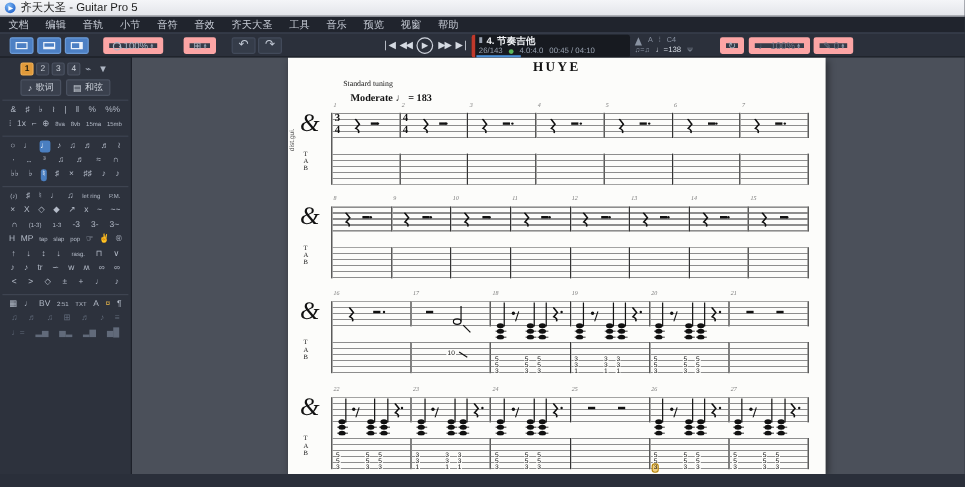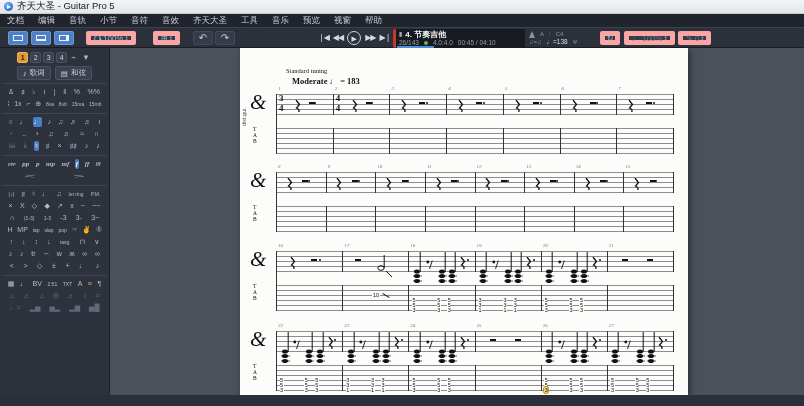--- a/index.html
+++ b/index.html
@@ -310,36 +310,20 @@
             <div class="pitem">♭</div>
             <div class="pitem psel">♮</div>
             <div class="pitem">♯</div>
             <div class="pitem">×</div>
             <div class="pitem">♯♯</div>
             <div class="pitem">♪</div>
             <div class="pitem">♪</div>
           </div>
         </div>
         <div class="pgroup">
-          <div class="prow dyn">
-            <div class="pitem" style="font-size: 5px;">ppp</div>
-            <div class="pitem">pp</div>
-            <div class="pitem">p</div>
-            <div class="pitem">mp</div>
-            <div class="pitem">mf</div>
-            <div class="pitem psel">f</div>
-            <div class="pitem">ff</div>
-            <div class="pitem" style="font-size: 5px;">fff</div>
-          </div>
-          <div class="prow hairpin">
-            <div class="pitem">&lt;</div>
-            <div class="pitem">&gt;</div>
-          </div>
-        </div>
-        <div class="pgroup">
           <div class="prow">
             <div class="pitem" style="font-size: 5px;">(♪)</div>
             <div class="pitem">♯</div>
             <div class="pitem">♮</div>
             <div class="pitem">♩</div>
             <div class="pitem">♫</div>
             <div class="pitem" style="font-size: 5px;">let ring</div>
             <div class="pitem" style="font-size: 5px;">P.M.</div>
           </div>
           <div class="prow">
@@ -423,20 +407,21 @@
             <div class="pitem">♩=</div>
             <div class="pitem">▂▅</div>
             <div class="pitem">▅▂</div>
             <div class="pitem">▂▆</div>
             <div class="pitem">▅█</div>
           </div>
         </div>
       </div>
     <div class="scorearea">
       <div class="page" id="page">
+        <div class="subtitle">HUYE</div>
         <div class="tuning">Standard tuning</div>
         <div class="tempomark">Moderate ♩ = 183</div>
       <div class="system" style="top: 46px;">
             <div class="clef">&amp;</div>
             <div class="tabletters">T<br>A<br>B</div>
             <div class="mrow">
               <div class="measure">
                 <div class="mn">
                   <div class="mnum">1</div>
                   <div class="sig">3<br>4</div>

